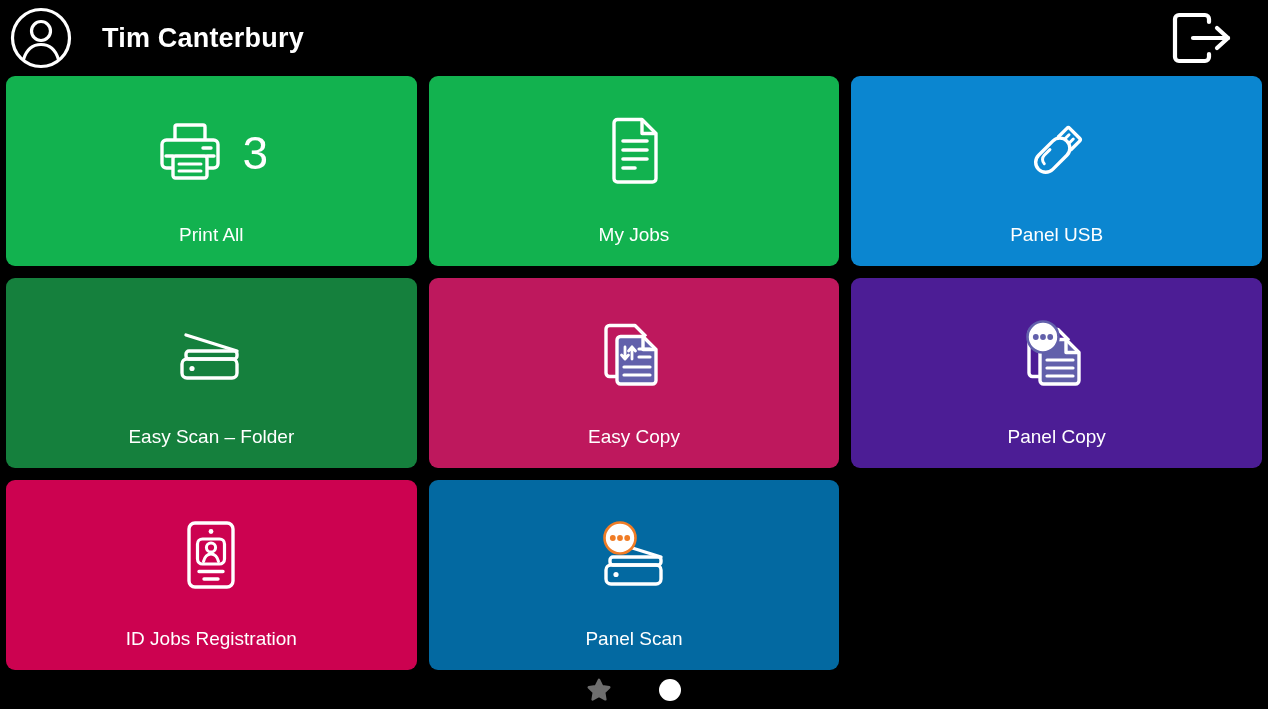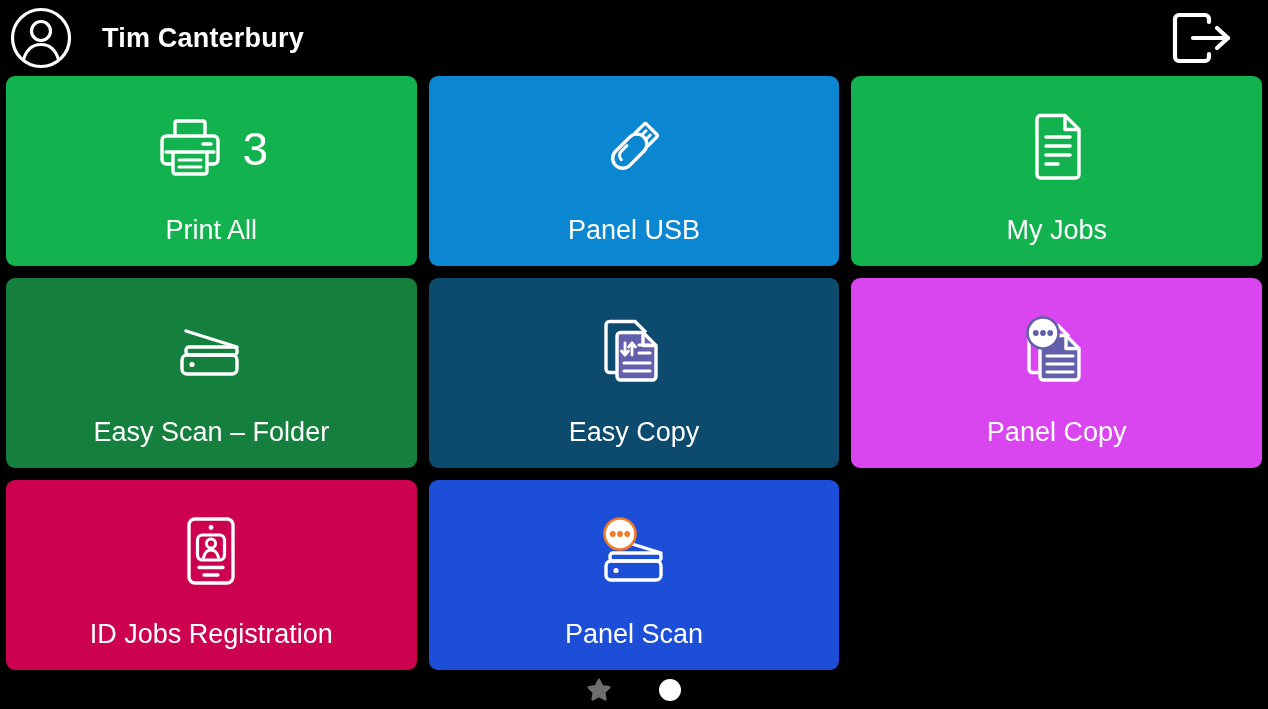--- a/index.html
+++ b/index.html
@@ -95,21 +95,21 @@
   }
   .tile-badge {
     font-size: 46px;
     line-height: 1;
     color: #ffffff;
     font-weight: normal;
   }
   .tile-label {
     width: 100%;
     text-align: center;
-    font-size: 27px;
+    font-size: 19px;
     line-height: 1;
     color: #ffffff;
     padding-bottom: 22px;
     white-space: nowrap;
     overflow: hidden;
     text-overflow: ellipsis;
     box-sizing: border-box;
   }
 
   
@@ -177,81 +177,81 @@
             <path d="M48 32 L56 32" stroke="#ffffff" stroke-width="3.4" stroke-linecap="round"></path>
             <path d="M11 40 L18 40 M52 40 L59 40" stroke="#ffffff" stroke-width="3.4" stroke-linecap="round"></path>
           </svg>
         </span>
         <span class="tile-badge">3</span>
       </div>
       <div class="tile-label">Print All</div>
     </div>
 
 
+    <div class="tile" style="background:#12b24f">
+      <div class="tile-icon-row">
+        <span class="tile-icon">
+          <svg width="64" height="72" viewBox="0 0 64 72" fill="none" xmlns="http://www.w3.org/2000/svg" aria-hidden="true">
+            <path d="M12 8 C12 6 13.6 4.5 15.5 4.5 L40 4.5 L54 18.5 L54 63.5 C54 65.5 52.4 67 50.5 67 L15.5 67 C13.6 67 12 65.5 12 63.5 Z" stroke="#ffffff" stroke-width="3.4" stroke-linejoin="round" fill="none"></path>
+            <path d="M40 4.5 L40 18.5 L54 18.5" stroke="#ffffff" stroke-width="3.4" stroke-linejoin="round" fill="none"></path>
+            <path d="M21 26 L45 26 M21 35 L45 35 M21 44 L45 44 M21 53 L33 53" stroke="#ffffff" stroke-width="3.6" stroke-linecap="round"></path>
+          </svg>
+        </span>
+      </div>
+      <div class="tile-label">My Jobs</div>
+    </div>
+
     <div class="tile" style="background:#0b86d0">
       <div class="tile-icon-row">
         <span class="tile-icon">
           <svg width="72" height="72" viewBox="0 0 72 72" fill="none" xmlns="http://www.w3.org/2000/svg" aria-hidden="true">
             <g transform="rotate(-45 36 36)">
               <rect x="10" y="26" width="40" height="20" rx="10" stroke="#ffffff" stroke-width="3.4" fill="none"></rect>
               <path d="M46 27 L59 27 C60.1 27 61 27.9 61 29 L61 43 C61 44.1 60.1 45 59 45 L46 45" stroke="#ffffff" stroke-width="3.4" stroke-linejoin="round" fill="none"></path>
               <path d="M50 33 L56 33 M50 39 L56 39" stroke="#ffffff" stroke-width="3" stroke-linecap="round"></path>
               <path d="M18 36 C18 32.7 20.7 30 24 30 L32 30" stroke="#ffffff" stroke-width="3" stroke-linecap="round" fill="none"></path>
             </g>
           </svg>
         </span>
       </div>
       <div class="tile-label">Panel USB</div>
     </div>
 
-    <div class="tile" style="background:#12b24f">
-      <div class="tile-icon-row">
-        <span class="tile-icon">
-          <svg width="64" height="72" viewBox="0 0 64 72" fill="none" xmlns="http://www.w3.org/2000/svg" aria-hidden="true">
-            <path d="M12 8 C12 6 13.6 4.5 15.5 4.5 L40 4.5 L54 18.5 L54 63.5 C54 65.5 52.4 67 50.5 67 L15.5 67 C13.6 67 12 65.5 12 63.5 Z" stroke="#ffffff" stroke-width="3.4" stroke-linejoin="round" fill="none"></path>
-            <path d="M40 4.5 L40 18.5 L54 18.5" stroke="#ffffff" stroke-width="3.4" stroke-linejoin="round" fill="none"></path>
-            <path d="M21 26 L45 26 M21 35 L45 35 M21 44 L45 44 M21 53 L33 53" stroke="#ffffff" stroke-width="3.6" stroke-linecap="round"></path>
-          </svg>
-        </span>
-      </div>
-      <div class="tile-label">My Jobs</div>
-    </div>
-
     <div class="tile" style="background:#15803d">
       <div class="tile-icon-row">
         <span class="tile-icon">
           <svg width="72" height="70" viewBox="0 0 72 70" fill="none" xmlns="http://www.w3.org/2000/svg" aria-hidden="true">
             <path d="M11 17 L62 33" stroke="#ffffff" stroke-width="3.4" stroke-linecap="round"></path>
             <rect x="11" y="33" width="51" height="8" rx="3" stroke="#ffffff" stroke-width="3.4" fill="none"></rect>
             <rect x="7" y="41" width="55" height="19" rx="5" stroke="#ffffff" stroke-width="3.4" fill="none"></rect>
             <circle cx="17" cy="50.5" r="2.6" fill="#ffffff"></circle>
           </svg>
         </span>
       </div>
       <div class="tile-label">Easy Scan – Folder</div>
     </div>
 
-    <div class="tile" style="background:#0c4a6e">
+    <div class="tile" style="background:#be185d">
       <div class="tile-icon-row">
         <span class="tile-icon">
           <svg width="70" height="72" viewBox="0 0 70 72" fill="none" xmlns="http://www.w3.org/2000/svg" aria-hidden="true">
             <path d="M7 12 C7 10.1 8.6 8.5 10.5 8.5 L36 8.5 L47 19.5" stroke="#ffffff" stroke-width="3.4" stroke-linejoin="round" fill="none"></path>
             <path d="M7 12 L7 56 C7 57.9 8.6 59.5 10.5 59.5 L18 59.5" stroke="#ffffff" stroke-width="3.4" stroke-linejoin="round" fill="none"></path>
             <path d="M18 23 C18 21.1 19.6 19.5 21.5 19.5 L44 19.5 L57 32.5 L57 63.5 C57 65.4 55.4 67 53.5 67 L21.5 67 C19.6 67 18 65.4 18 63.5 Z" stroke="#ffffff" stroke-width="3.4" stroke-linejoin="round" fill="#6260ab"></path>
             <path d="M44 19.5 L44 32.5 L57 32.5" stroke="#ffffff" stroke-width="3.4" stroke-linejoin="round" fill="none"></path>
             <path d="M26 30 L26 42 M26 42 L22.5 38 M26 42 L29.5 38" stroke="#ffffff" stroke-width="2.8" stroke-linecap="round" stroke-linejoin="round" fill="none"></path>
             <path d="M33 42 L33 30 M33 30 L29.5 34 M33 30 L36.5 34" stroke="#ffffff" stroke-width="2.8" stroke-linecap="round" stroke-linejoin="round" fill="none"></path>
             <path d="M40 32 L51 32 M40 40 L51 40 M25 50 L51 50 M25 58 L51 58" stroke="#ffffff" stroke-width="3.2" stroke-linecap="round"></path>
           </svg>
         </span>
       </div>
       <div class="tile-label">Easy Copy</div>
     </div>
 
-    <div class="tile" style="background:#d946ef">
+    <div class="tile" style="background:#4c1d95">
       <div class="tile-icon-row">
         <span class="tile-icon">
           <svg width="74" height="72" viewBox="0 0 74 72" fill="none" xmlns="http://www.w3.org/2000/svg" aria-hidden="true">
             <path d="M9 16 C9 14.1 10.6 12.5 12.5 12.5 L38 12.5 L49 23.5" stroke="#ffffff" stroke-width="3.4" stroke-linejoin="round" fill="none"></path>
             <path d="M9 16 L9 56 C9 57.9 10.6 59.5 12.5 59.5 L20 59.5" stroke="#ffffff" stroke-width="3.4" stroke-linejoin="round" fill="none"></path>
             <path d="M20 26 C20 24.1 21.6 22.5 23.5 22.5 L46 22.5 L59 35.5 L59 63.5 C59 65.4 57.4 67 55.5 67 L23.5 67 C21.6 67 20 65.4 20 63.5 Z" stroke="#ffffff" stroke-width="3.4" stroke-linejoin="round" fill="#6260ab"></path>
             <path d="M46 22.5 L46 35.5 L59 35.5" stroke="#ffffff" stroke-width="3.4" stroke-linejoin="round" fill="none"></path>
             <path d="M27 43 L53 43 M27 51 L53 51 M27 59 L53 59" stroke="#ffffff" stroke-width="3.2" stroke-linecap="round"></path>
             <circle cx="23" cy="20" r="15.5" fill="#ffffff" stroke="#6260ab" stroke-width="2.6"></circle>
             <circle cx="15.8" cy="20" r="2.9" fill="#6260ab"></circle>
@@ -272,21 +272,21 @@
             <rect x="17.5" y="21" width="27" height="25" rx="5" stroke="#ffffff" stroke-width="3.2" fill="none"></rect>
             <circle cx="31" cy="29.5" r="4.6" stroke="#ffffff" stroke-width="3" fill="none"></circle>
             <path d="M23.5 43.5 C24.8 38.6 27.6 36 31 36 C34.4 36 37.2 38.6 38.5 43.5" stroke="#ffffff" stroke-width="3" stroke-linecap="round" fill="none"></path>
             <path d="M19 53.5 L43 53.5 M24 61 L38 61" stroke="#ffffff" stroke-width="3.4" stroke-linecap="round"></path>
           </svg>
         </span>
       </div>
       <div class="tile-label">ID Jobs Registration</div>
     </div>
 
-    <div class="tile" style="background:#1d4ed8">
+    <div class="tile" style="background:#0369a1">
       <div class="tile-icon-row">
         <span class="tile-icon">
           <svg width="76" height="72" viewBox="0 0 76 72" fill="none" xmlns="http://www.w3.org/2000/svg" aria-hidden="true">
             <path d="M14 22 L65 38" stroke="#ffffff" stroke-width="3.4" stroke-linecap="round"></path>
             <rect x="14" y="38" width="51" height="8" rx="3" stroke="#ffffff" stroke-width="3.4" fill="none"></rect>
             <rect x="10" y="46" width="55" height="19" rx="5" stroke="#ffffff" stroke-width="3.4" fill="none"></rect>
             <circle cx="20" cy="55.5" r="2.6" fill="#ffffff"></circle>
             <circle cx="24" cy="19" r="15.5" fill="#ffffff" stroke="#f07c26" stroke-width="2.6"></circle>
             <circle cx="16.8" cy="19" r="2.9" fill="#f07c26"></circle>
             <circle cx="24" cy="19" r="2.9" fill="#f07c26"></circle>

